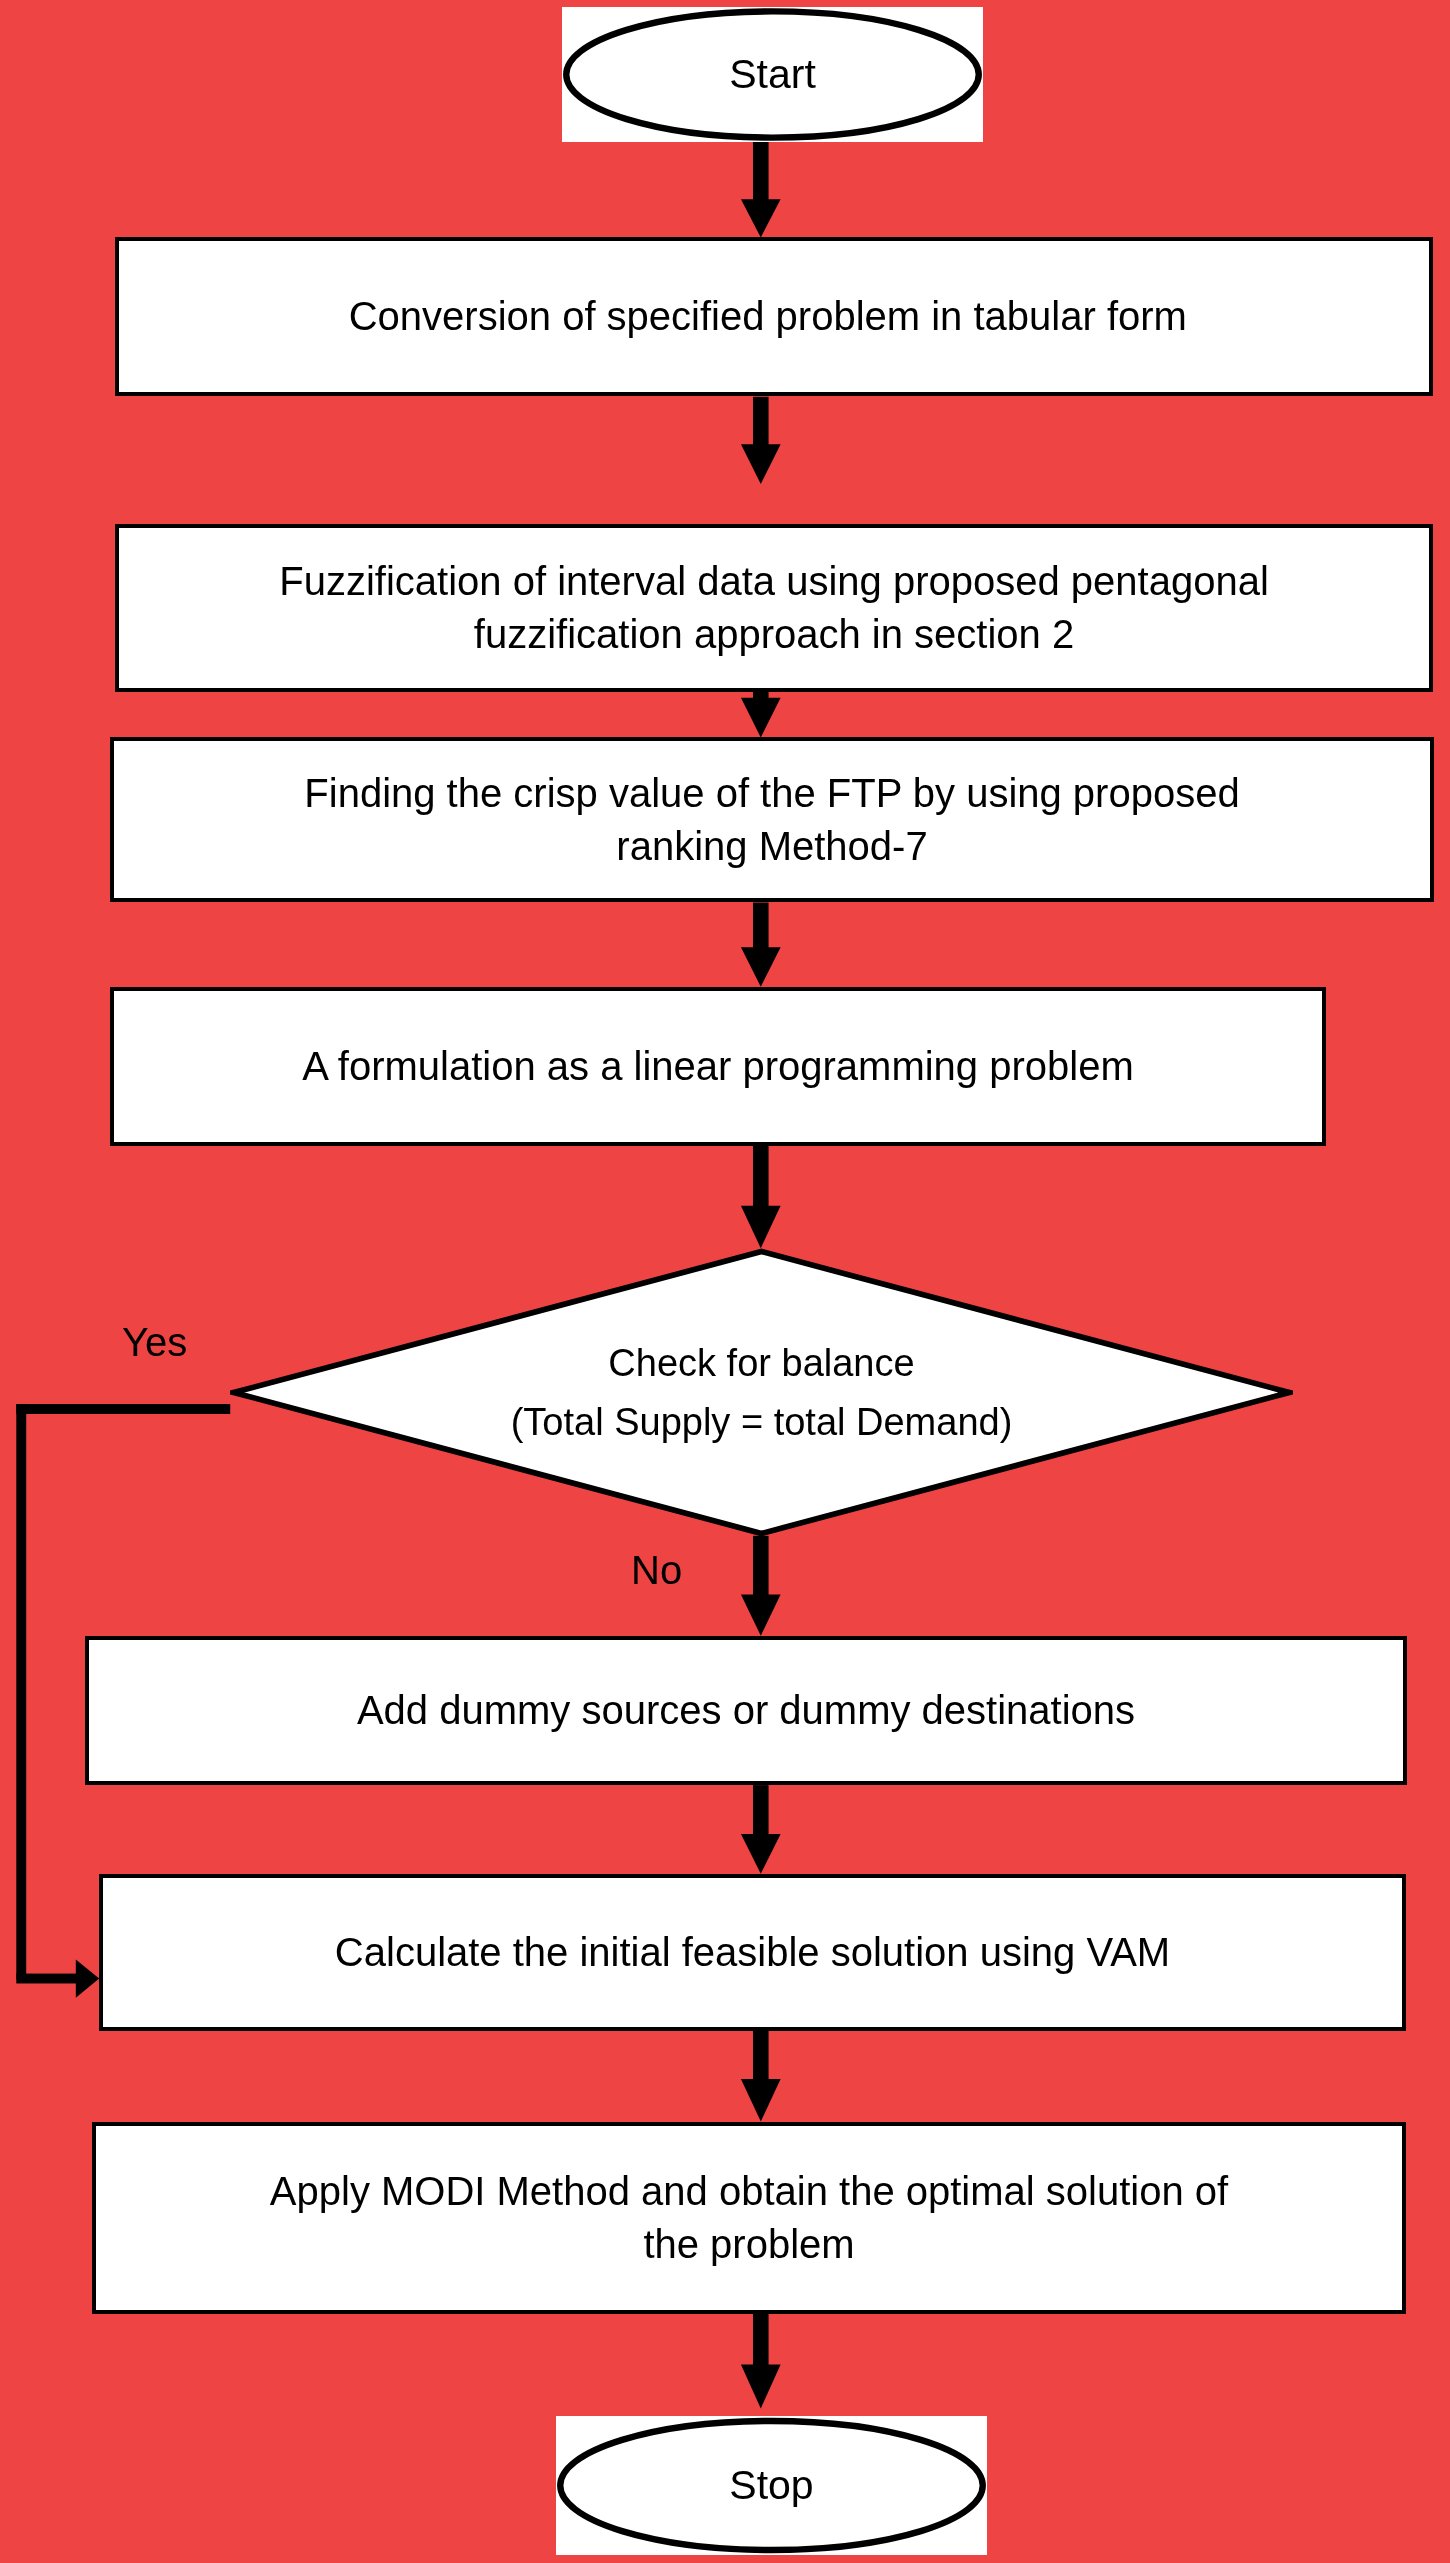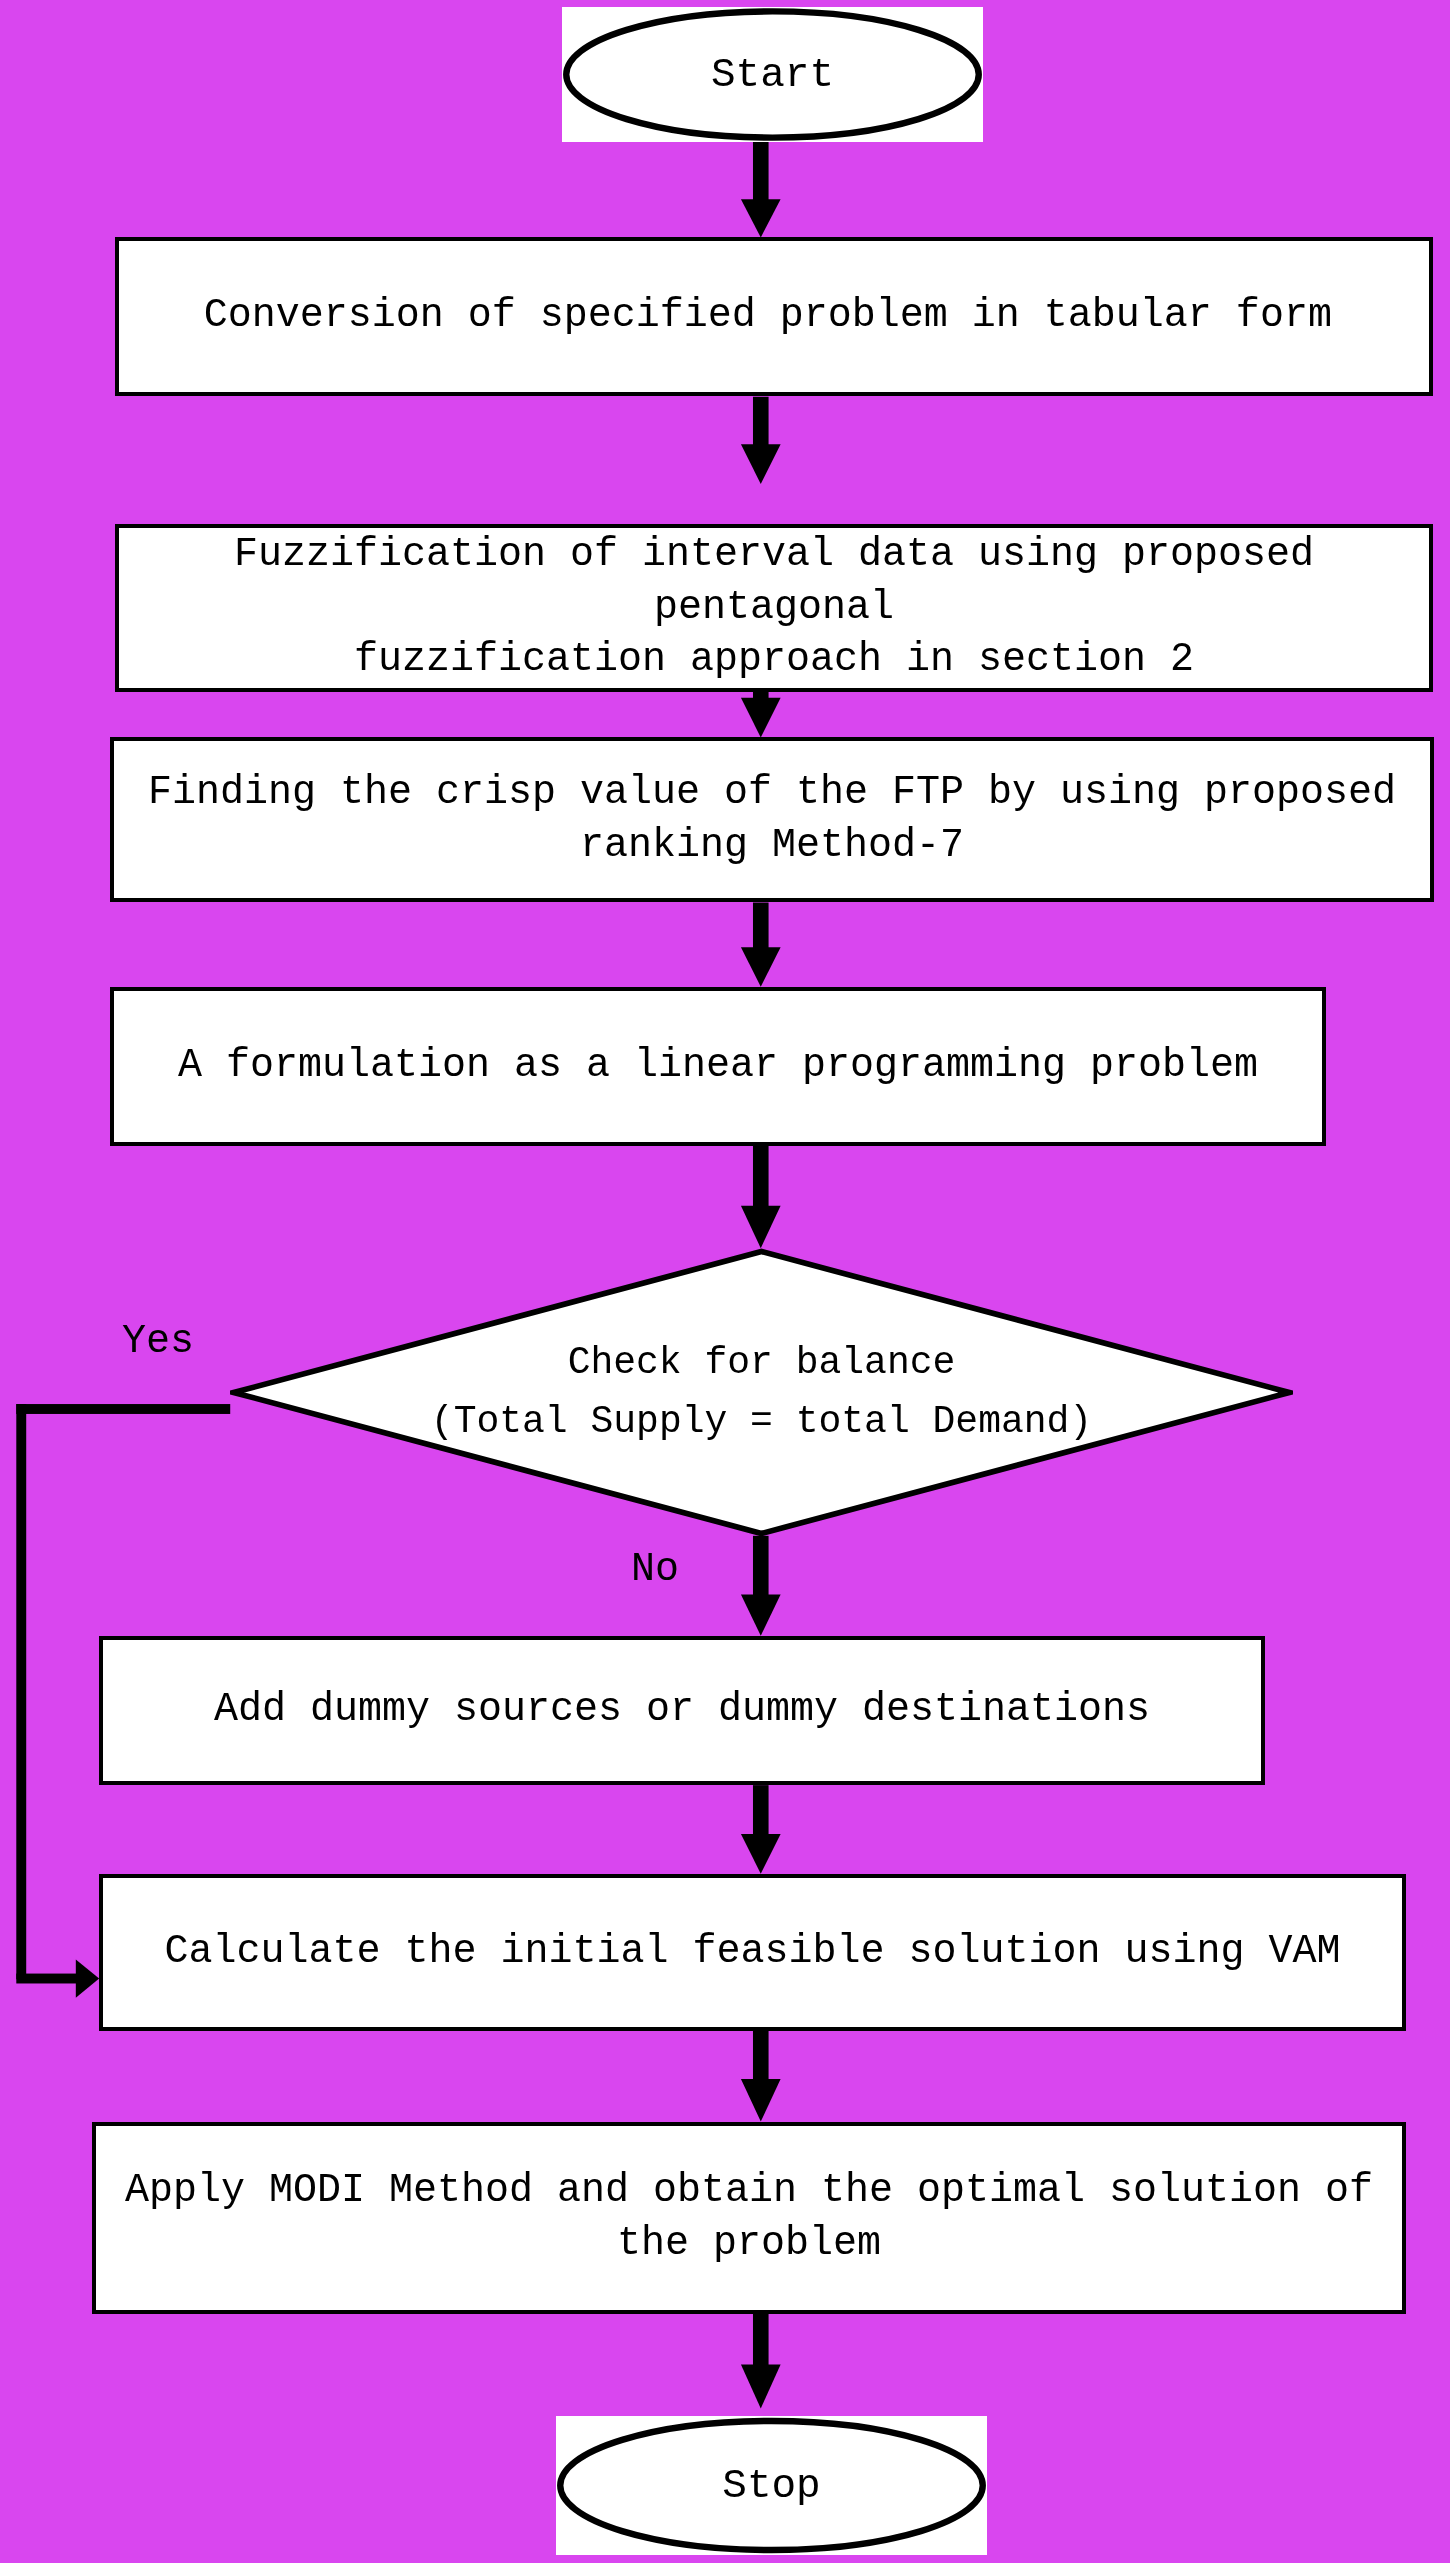--- a/index.html
+++ b/index.html
@@ -4,22 +4,22 @@
 <style>
   html, body {
     margin: 0;
     padding: 0;
     background: #ffffff;
   }
   #page {
     position: relative;
     width: 1450px;
     height: 2563px;
-    background: #d946ef;
-    font-family: Liberation Mono, monospace;
+    background: #ef4444;
+    font-family: Liberation Sans, sans-serif;
     color: #000000;
     overflow: hidden;
   }
   .node {
     position: absolute;
     box-sizing: border-box;
     display: flex;
     align-items: center;
     justify-content: center;
     text-align: center;
@@ -164,21 +164,21 @@
     <div class="txt" style="display:flex; flex-direction:column; align-items:center;">
       <span>Check for balance</span>
       <span>(Total Supply = total Demand)</span>
     </div>
   </div>
 
   <div class="edge-label" style="left:122px; top:1322px;">Yes</div>
 
   <div class="edge-label" style="left:631px; top:1550px;">No</div>
 
-  <div class="node proc" style="left:99px; top:1636px; width:1166px; height:149px;">
+  <div class="node proc" style="left:85px; top:1636px; width:1322px; height:149px;">
     <span class="txt">Add dummy sources or dummy destinations</span>
   </div>
 
   <div class="node proc" style="left:99px; top:1874px; width:1307px; height:157px;">
     <span class="txt">Calculate the initial feasible solution using VAM</span>
   </div>
 
   <div class="node proc" style="left:92px; top:2122px; width:1314px; height:192px; flex-direction:column;">
     <span class="txt">Apply MODI Method and obtain the optimal solution of</span>
     <span class="txt">the problem</span>

